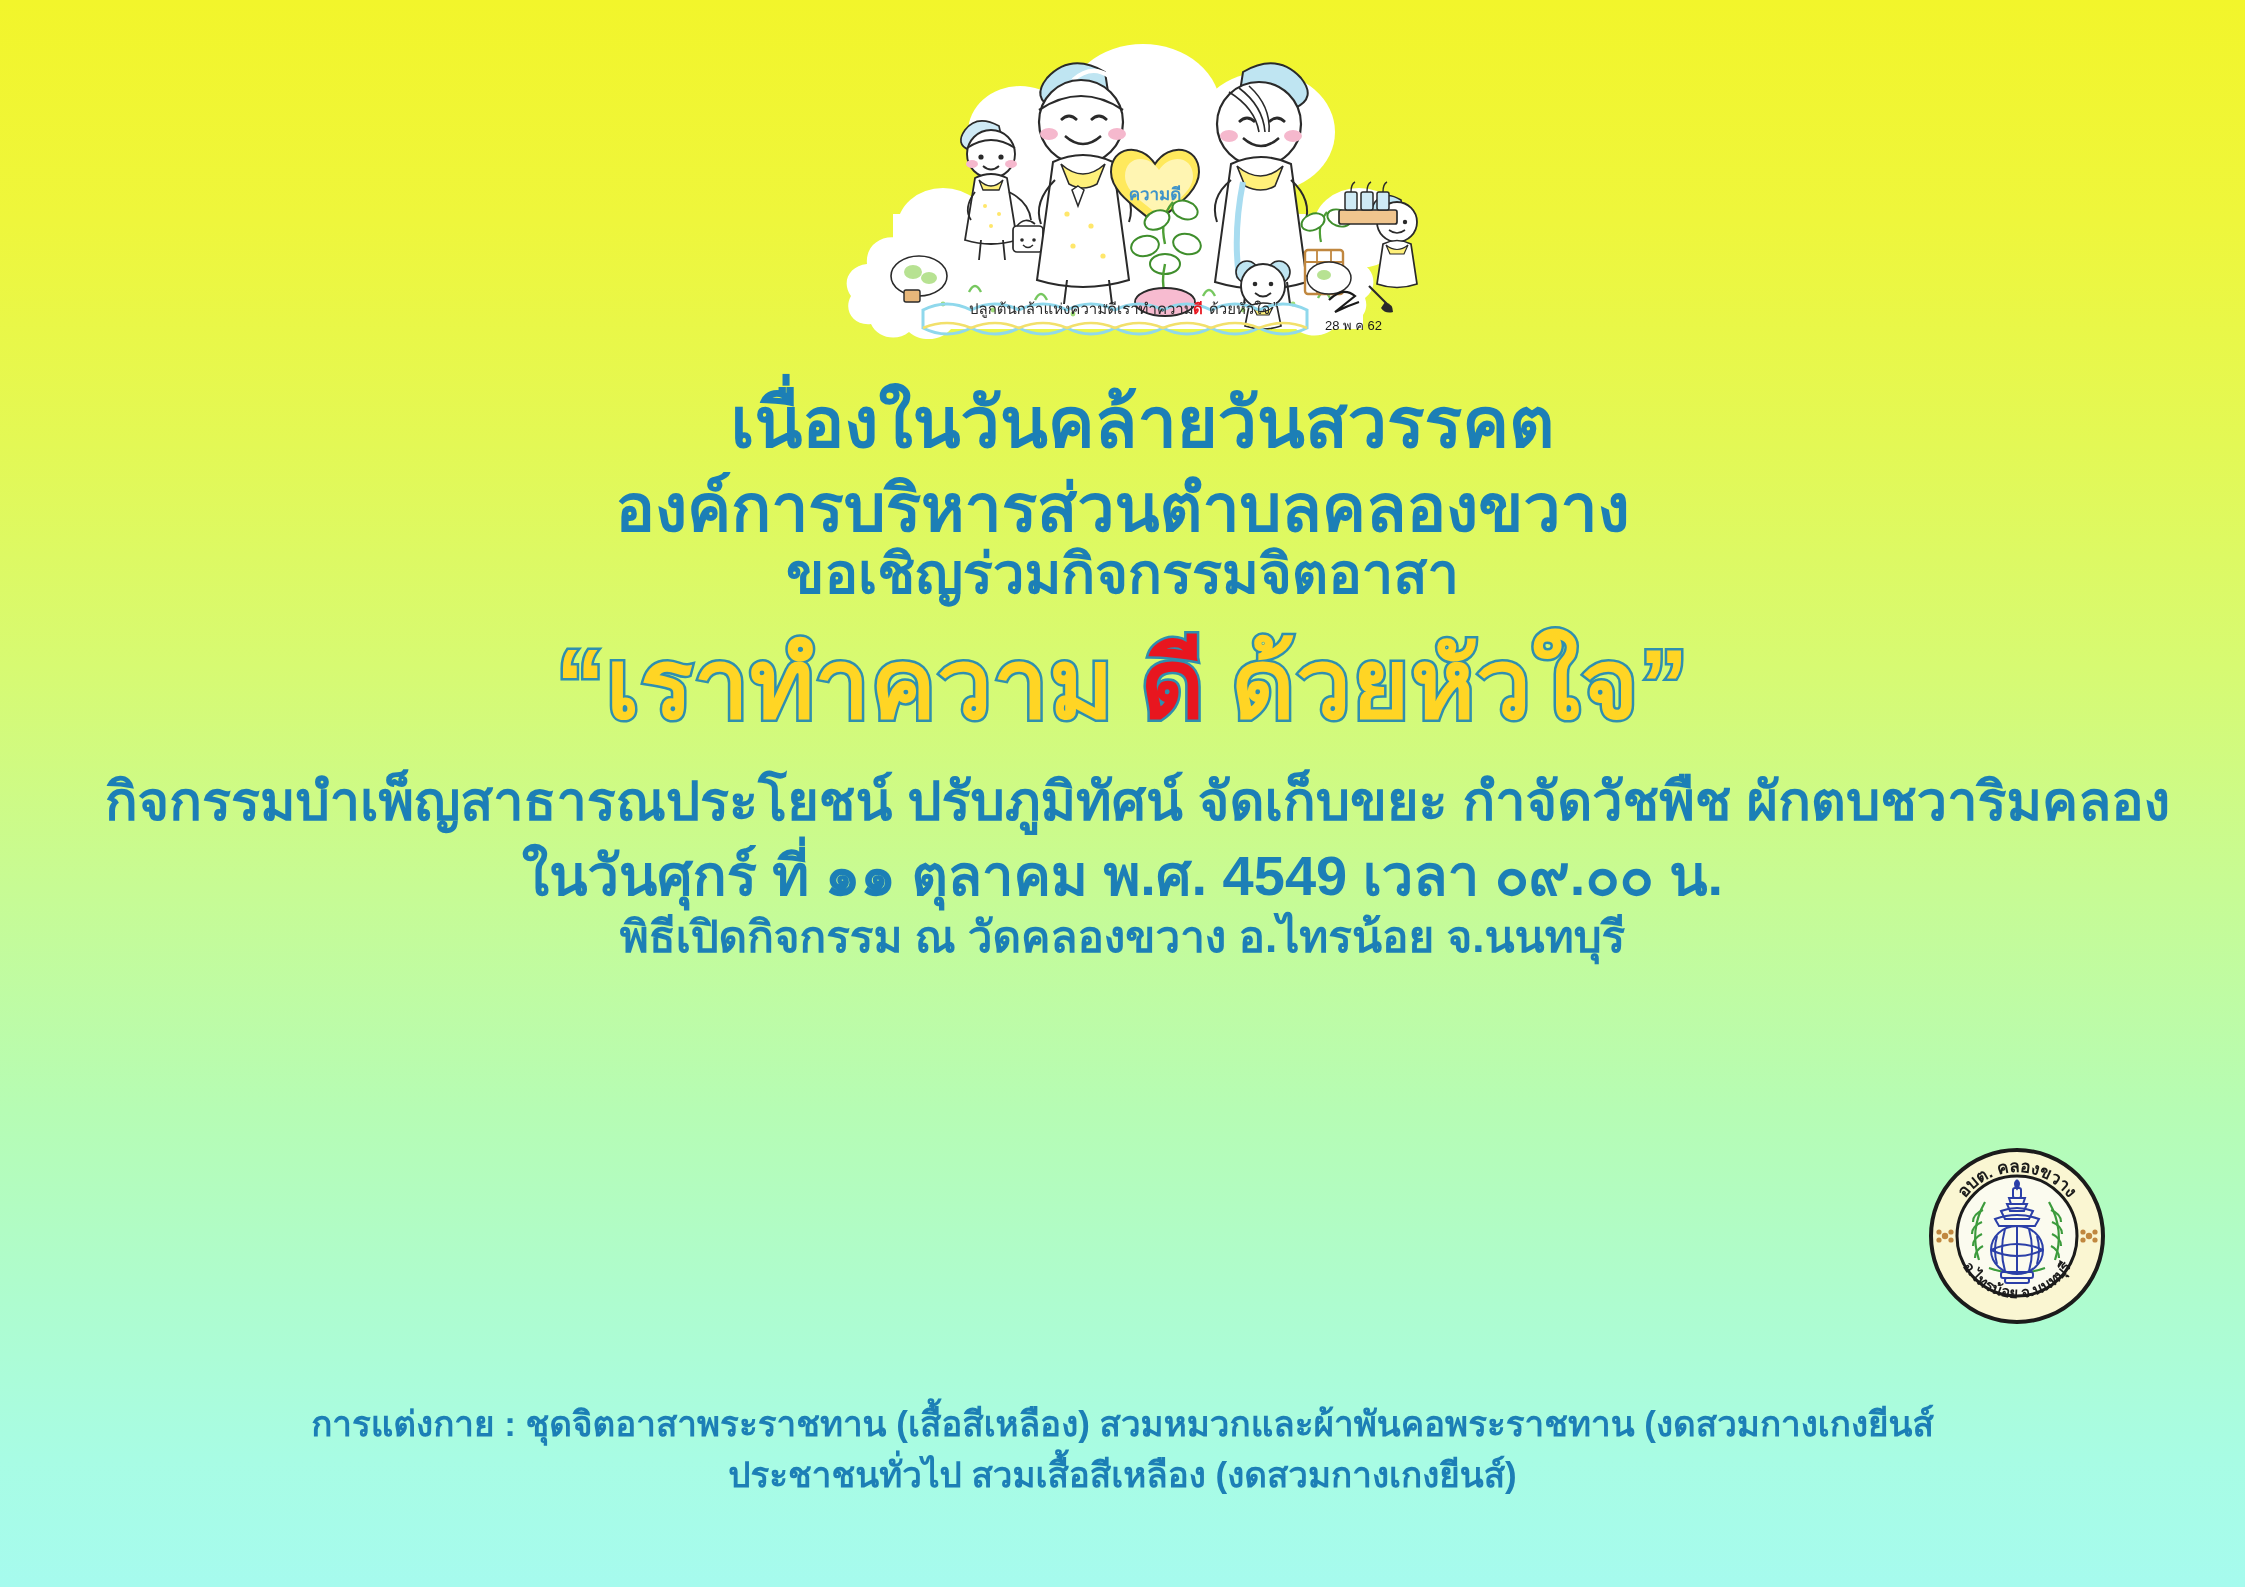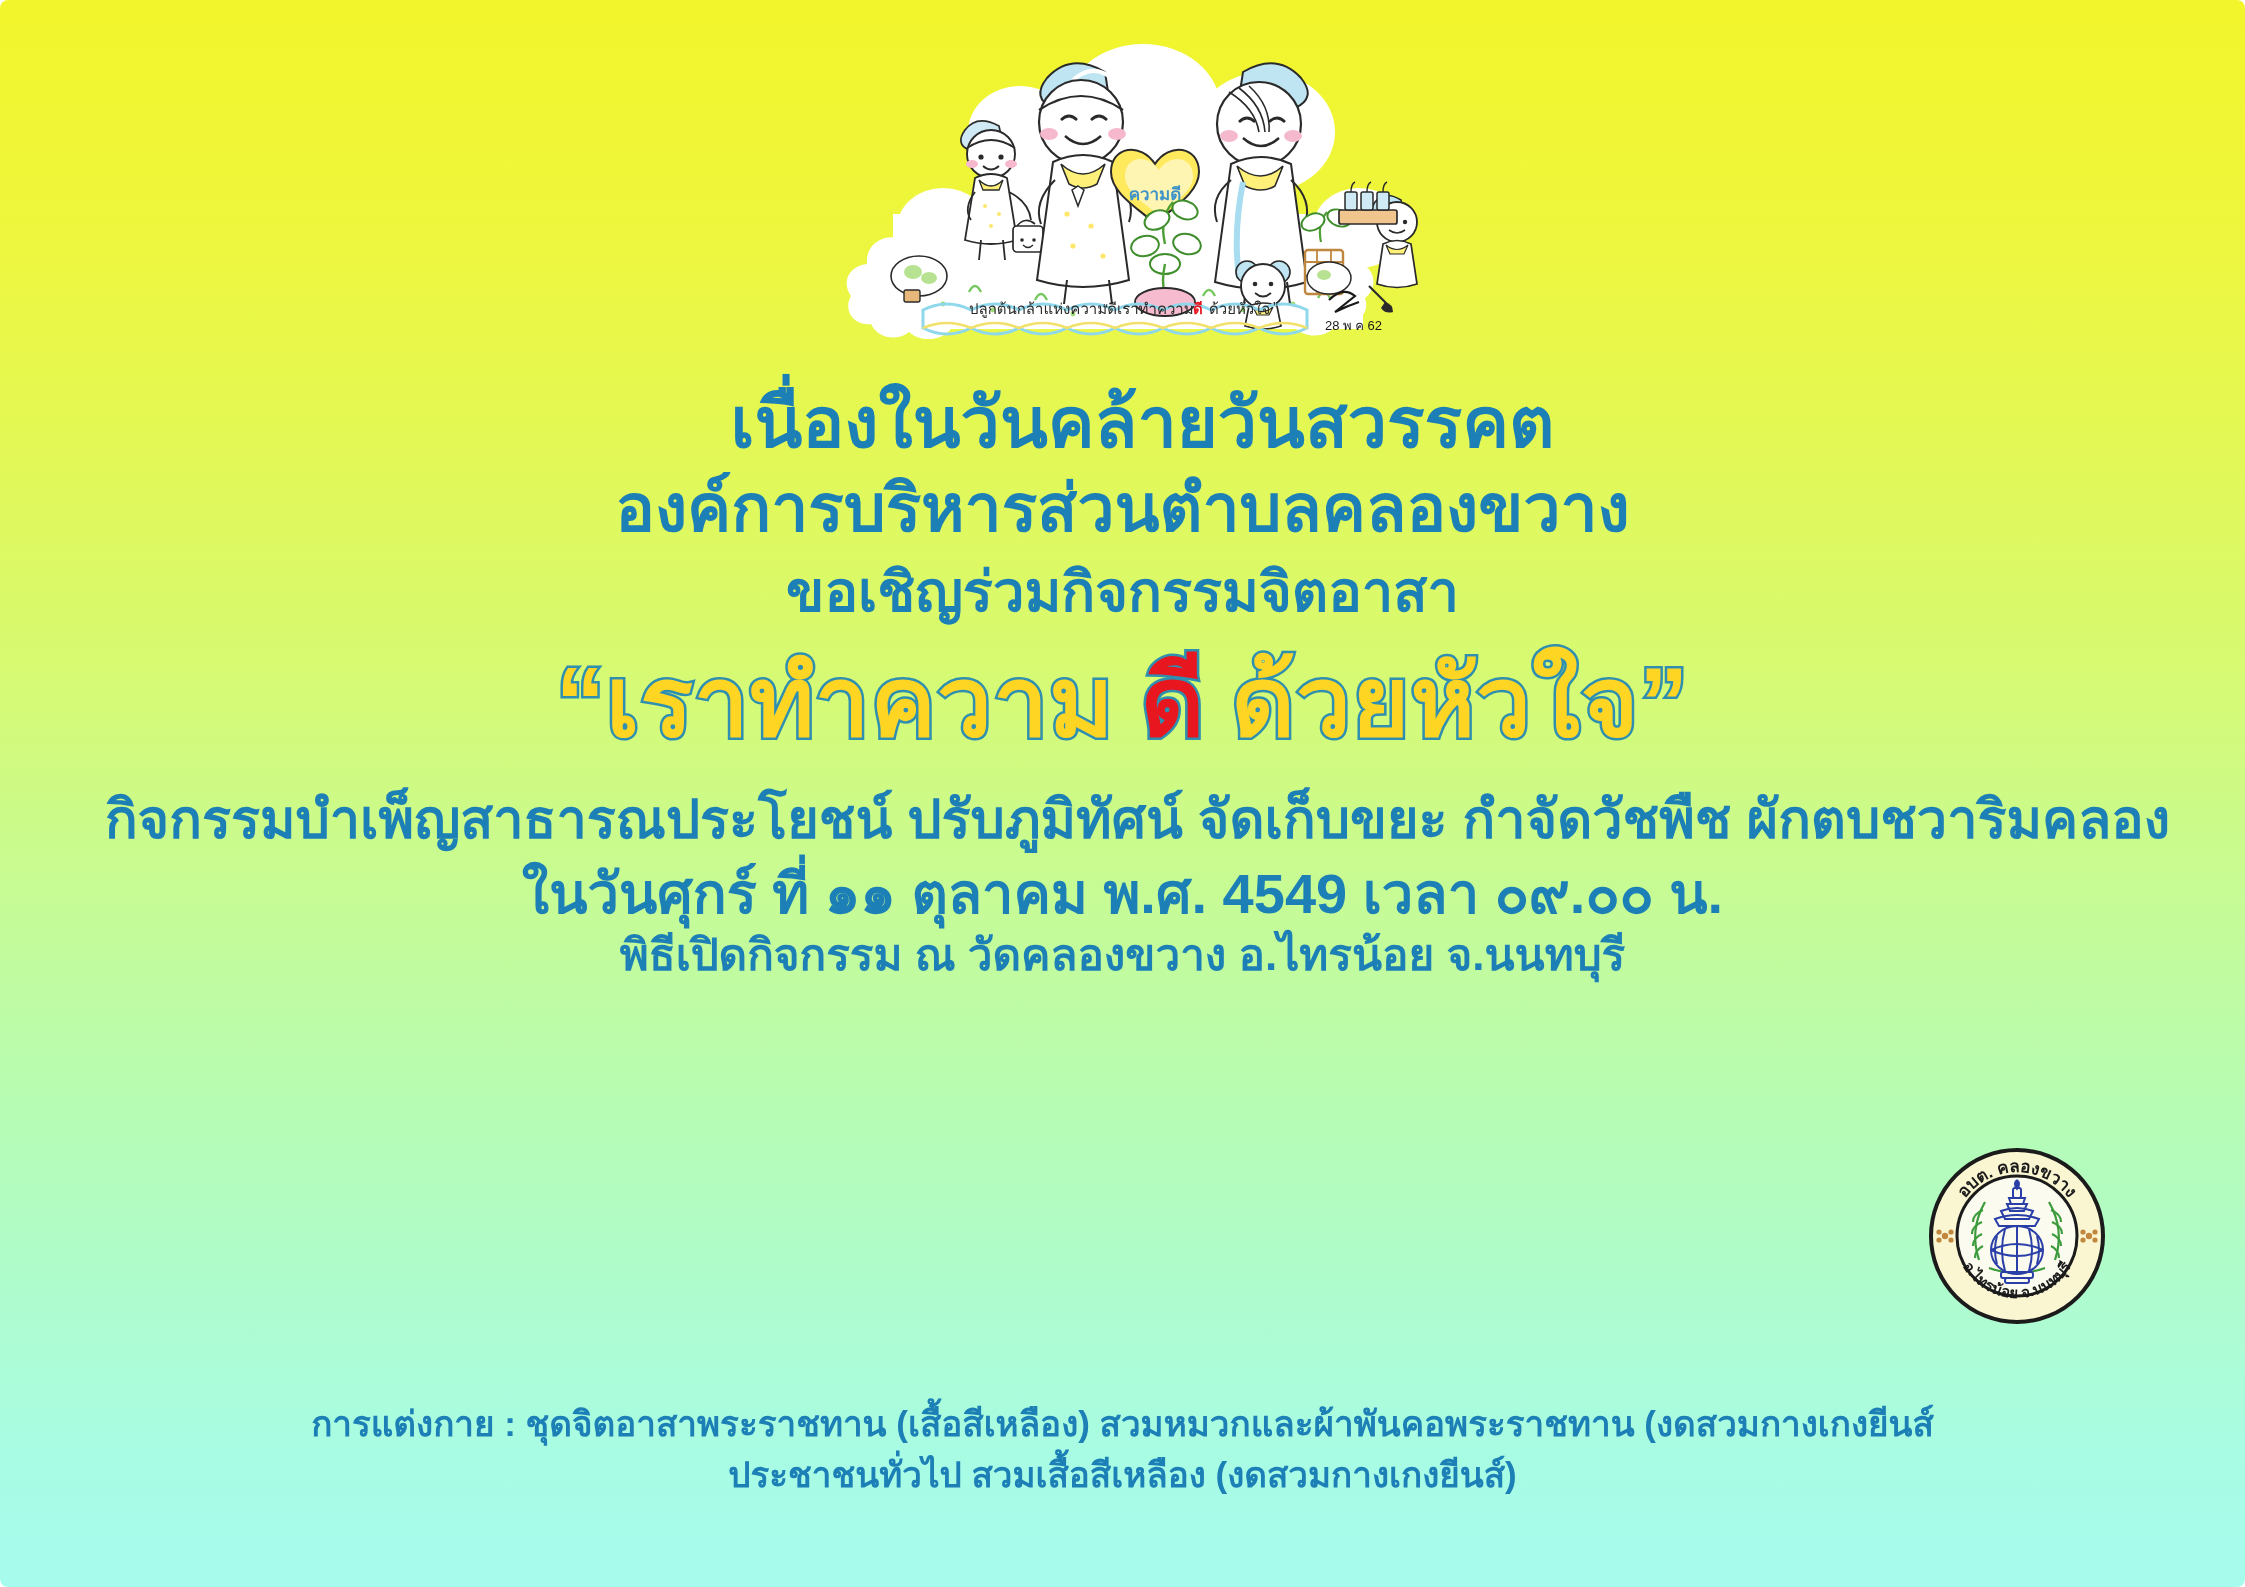--- a/index.html
+++ b/index.html
@@ -21,21 +21,20 @@
         #F2F52B 0%,
         #EEF63C 14%,
         #E3F855 28%,
         #D7FA72 42%,
         #C7FB94 56%,
         #B6FCB4 70%,
         #AEFCCF 82%,
         #A8FCE4 92%,
         #A6FBEE 100%);
     overflow: hidden;
-    border-radius: 8px;
   }
 
   
   .illustration {
     position: absolute;
     left: 50%;
     transform: translateX(-50%);
     top: 14px;
     width: 700px;
     height: 340px;
@@ -66,21 +65,20 @@
   .headline-2 {
     font-size: 62px;
     font-weight: bold;
     color: #1C7FB6;
     margin-bottom: 18px;
   }
   .headline-3 {
     font-size: 66px;
     font-weight: bold;
     color: #1C7FB6;
-    margin-bottom: 18px;
   }
   .headline-4 {
     font-size: 56px;
     font-weight: bold;
     color: #1C7FB6;
     margin-bottom: 26px;
   }
 
   
   .slogan {

